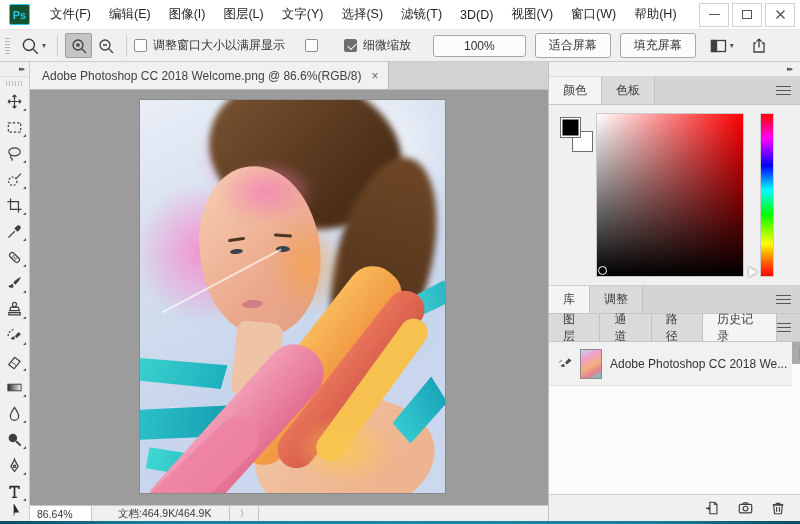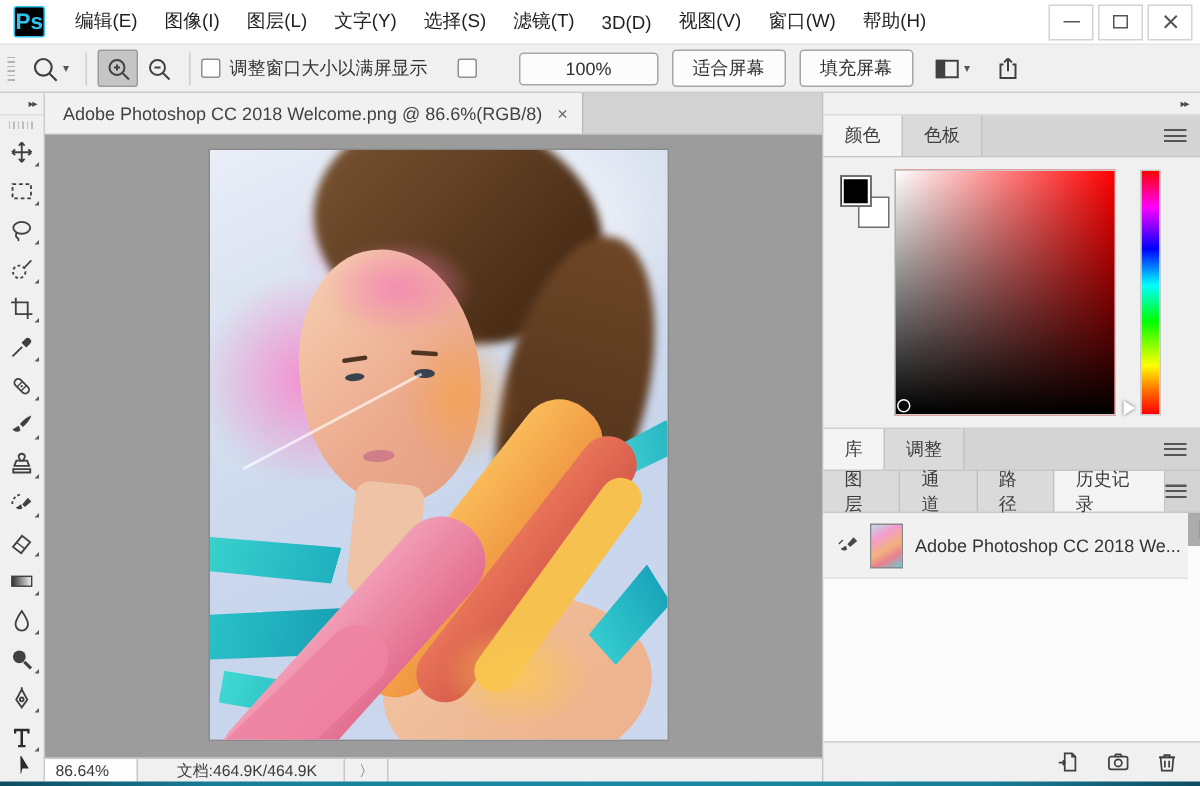--- a/index.html
+++ b/index.html
@@ -2,21 +2,21 @@
 <html><head>
 <meta charset="utf-8">
 <style>
   * { box-sizing: border-box; margin: 0; padding: 0; }
   html,body { width:800px; height:524px; }
   body { font-family:"Liberation Sans","DejaVu Sans",sans-serif; background:#f0f0f0; overflow:hidden; }
   .app { width:800px; height:524px; position:relative; display:flex; flex-direction:column; background:#f0f0f0; }
 
   
   .titlebar { height:30px; background:#ffffff; display:flex; align-items:center; border-bottom:1px solid #e4e4e4; flex:0 0 auto; }
-  .ps-logo { width:21px; height:21px; margin:0 11px 0 9px; background:#000000; border:1px solid #2fc3ef; border-radius:2px; color:#2fc3ef; font-size:15px; font-weight:bold; display:flex; align-items:center; justify-content:center; }
+  .ps-logo { width:21px; height:21px; margin:0 11px 0 9px; background:#14532d; border:1px solid #2fc3ef; border-radius:2px; color:#2fc3ef; font-size:11px; font-weight:bold; display:flex; align-items:center; justify-content:center; }
   .menu-item { font-size:12.5px; color:#1f1f1f; padding:0 9px; height:100%; display:flex; align-items:center; cursor:default; }
   .win-controls { margin-left:auto; display:flex; gap:3px; margin-right:5px; }
   .win-btn { width:30px; height:24px; border:1px solid #d2d2d2; background:#fff; display:flex; align-items:center; justify-content:center; }
   .win-min-glyph { width:11px; border-top:1.5px solid #555; display:block; }
   .win-max-glyph { width:10px; height:9px; border:1.2px solid #555; display:block; }
 
   
   .optionsbar { height:32px; background:#f0f0f0; border-bottom:1px solid #cccccc; display:flex; align-items:center; flex:0 0 auto; font-size:12px; color:#333; }
   .grip-v { width:5px; height:16px; margin:0 6px 0 5px; background:repeating-linear-gradient(180deg,#b5b5b5 0 1px,transparent 1px 3px); }
   .tool-preset { display:flex; align-items:center; margin:0 4px; }
@@ -129,20 +129,21 @@
 
   .ico { stroke:#404040; fill:none; stroke-width:1.3; }
 </style>
 </head>
 <body>
 
 <div class="app">
 
   <div class="titlebar">
     <div class="ps-logo">Ps</div>
+    <div class="menu-item">文件(F)</div>
     <div class="menu-item">编辑(E)</div>
     <div class="menu-item">图像(I)</div>
     <div class="menu-item">图层(L)</div>
     <div class="menu-item">文字(Y)</div>
     <div class="menu-item">选择(S)</div>
     <div class="menu-item">滤镜(T)</div>
     <div class="menu-item">3D(D)</div>
     <div class="menu-item">视图(V)</div>
     <div class="menu-item">窗口(W)</div>
     <div class="menu-item">帮助(H)</div>
@@ -183,20 +184,24 @@
           <path d="M11.8 11.8L16 16M6 8h4"></path>
         </svg>
     </div>
     <div class="ob-sep"></div>
     <div class="ob-check">
       <span class="cb"></span>
       <span>调整窗口大小以满屏显示</span>
     </div>
     <div class="ob-check">
       <span class="cb"></span>
+    </div>
+    <div class="ob-check">
+      <span class="cb checked"></span>
+      <span>细微缩放</span>
     </div>
     <button class="push-btn zoom-100">100%</button>
     <button class="push-btn">适合屏幕</button>
     <button class="push-btn">填充屏幕</button>
     <div class="tool-preset" style="margin-left:4px;">
       <svg width="19" height="18" viewBox="0 0 18 18" class="ico">
           <rect x="2" y="3.5" width="14" height="11"></rect>
           <rect x="2" y="3.5" width="5" height="11" fill="#404040"></rect>
         </svg>
       <span class="chev-down">▾</span>

